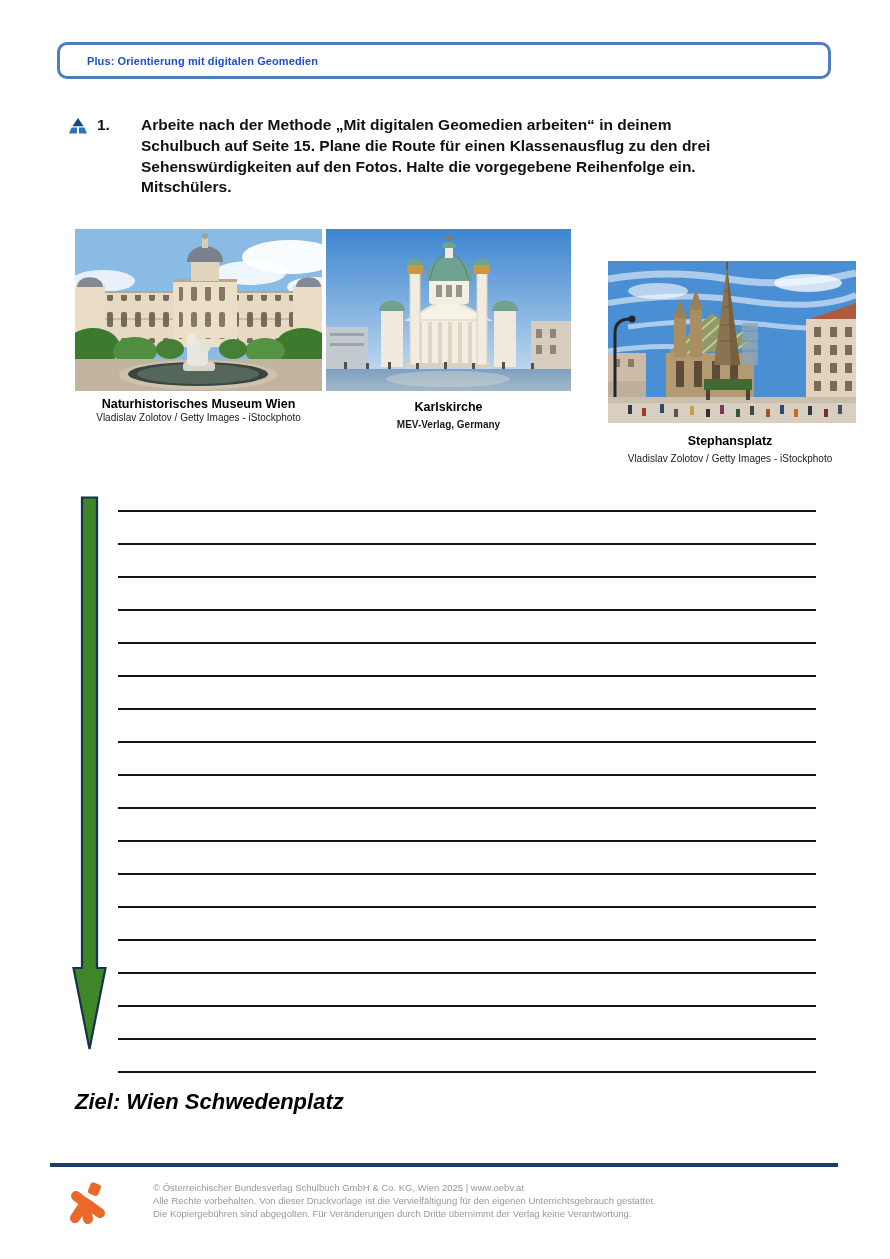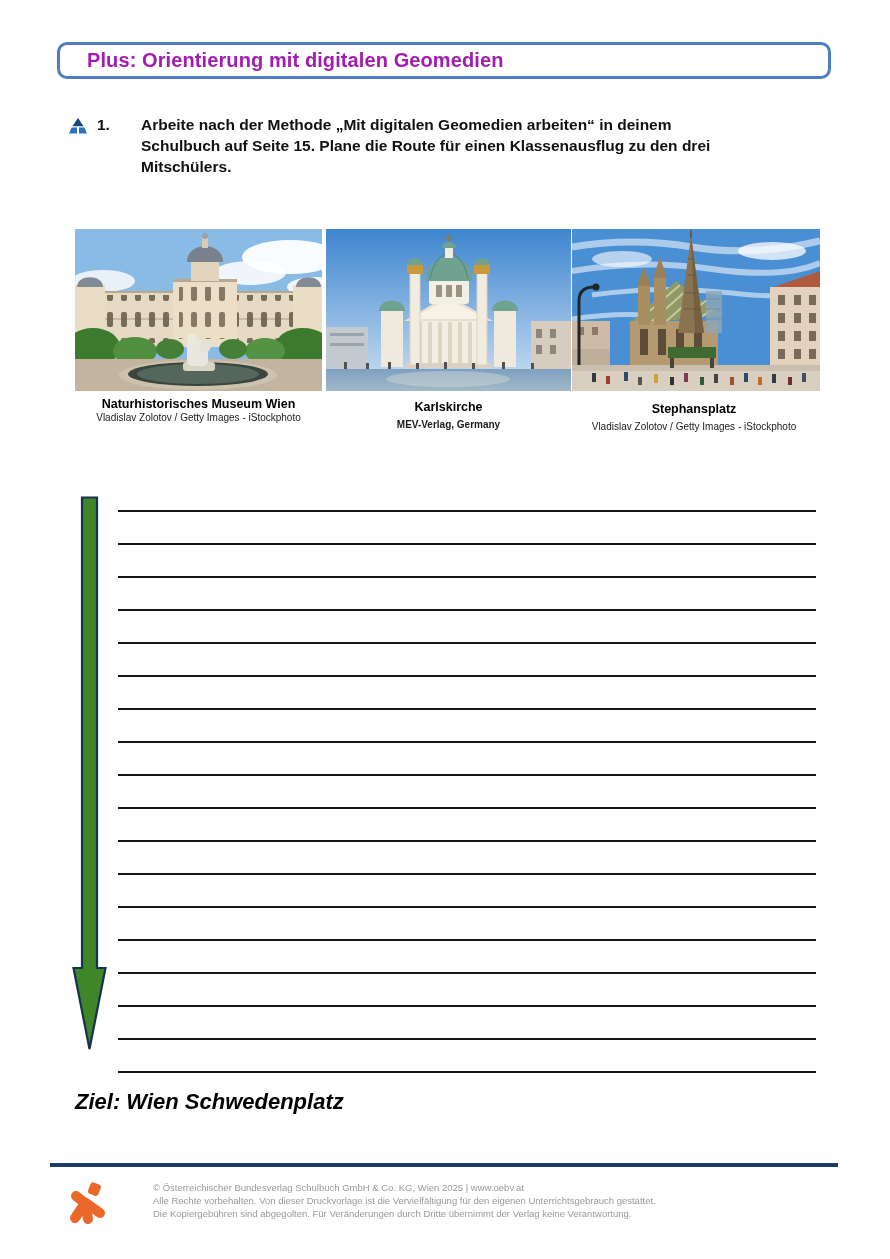--- a/index.html
+++ b/index.html
@@ -16,34 +16,34 @@
 
   
   .header-box {
     position: absolute; left: 57px; top: 42px;
     width: 774px; height: 37px;
     border: 3px solid #4d7ec0; border-radius: 10px;
     display: flex; align-items: center;
     padding-left: 27px;
     background: #fff;
   }
-  .header-title { color: #a21caf; font-weight: bold; font-size: 20px; letter-spacing: .1px; }
+  .header-title { color: #1d4ed8; font-weight: bold; font-size: 11px; letter-spacing: .1px; }
 
   
   .task { position: absolute; left: 69px; top: 115px; width: 750px; display: flex; align-items: flex-start; }
   .task-icon { flex: 0 0 18px; margin-top: 3px; }
   .task-num { font-weight: bold; font-size: 15.5px; line-height: 20.8px; margin-left: 10px; flex: 0 0 19px; }
   .task-text { font-weight: bold; font-size: 15.5px; line-height: 20.8px; margin-left: 25px; }
 
   
   .photo { position: absolute; top: 229px; }
   .photo svg { display: block; }
   .photo-1 { left: 75px; width: 247px; }
   .photo-2 { left: 326px; width: 245px; }
-  .photo-3 { left: 572px; width: 244px; }
+  .photo-3 { left: 608px; width: 244px; margin-top: 32px; }
   .caption { text-align: center; }
   .cap-title { font-weight: bold; font-size: 12.5px; color: #000; }
   .cap-credit { font-size: 10px; color: #1a1a1a; }
   .photo-1 .caption { margin-top: 6px; }
   .photo-1 .cap-credit { margin-top: 1px; }
   .photo-2 .caption { margin-top: 9px; }
   .photo-2 .cap-credit { margin-top: 5px; font-weight: bold; }
   .photo-3 .caption { margin-top: 11px; }
   .photo-3 .cap-credit { margin-top: 5px; }
 
@@ -76,20 +76,21 @@
       <svg width="18" height="16" viewBox="0 0 18 16">
         <polygon points="9,0 3.4,8.2 14.6,8.2" fill="#17497e"></polygon>
         <polygon points="2.6,9.6 8,9.6 8,15.4 0,15.4" fill="#2e73b3"></polygon>
         <polygon points="10,9.6 15.4,9.6 18,15.4 10,15.4" fill="#2e73b3"></polygon>
       </svg>
     </span>
     <span class="task-num">1.</span>
     <span class="task-text">
       <div>Arbeite nach der Methode „Mit digitalen Geomedien arbeiten“ in deinem</div>
       <div>Schulbuch auf Seite 15. Plane die Route für einen Klassenausflug zu den drei</div>
+      <div>Sehenswürdigkeiten auf den Fotos. Halte die vorgegebene Reihenfolge ein.</div>
       <div>Mitschülers.</div>
     </span>
   </div>
 
   <div class="photo photo-1">
     <svg width="247" height="162" viewBox="0 0 247 162">
       <defs>
         <pattern id="w1" width="14" height="26" patternUnits="userSpaceOnUse">
           <rect x="4" y="5" width="6" height="15" rx="2" fill="#6b5f4d"></rect>
         </pattern>

